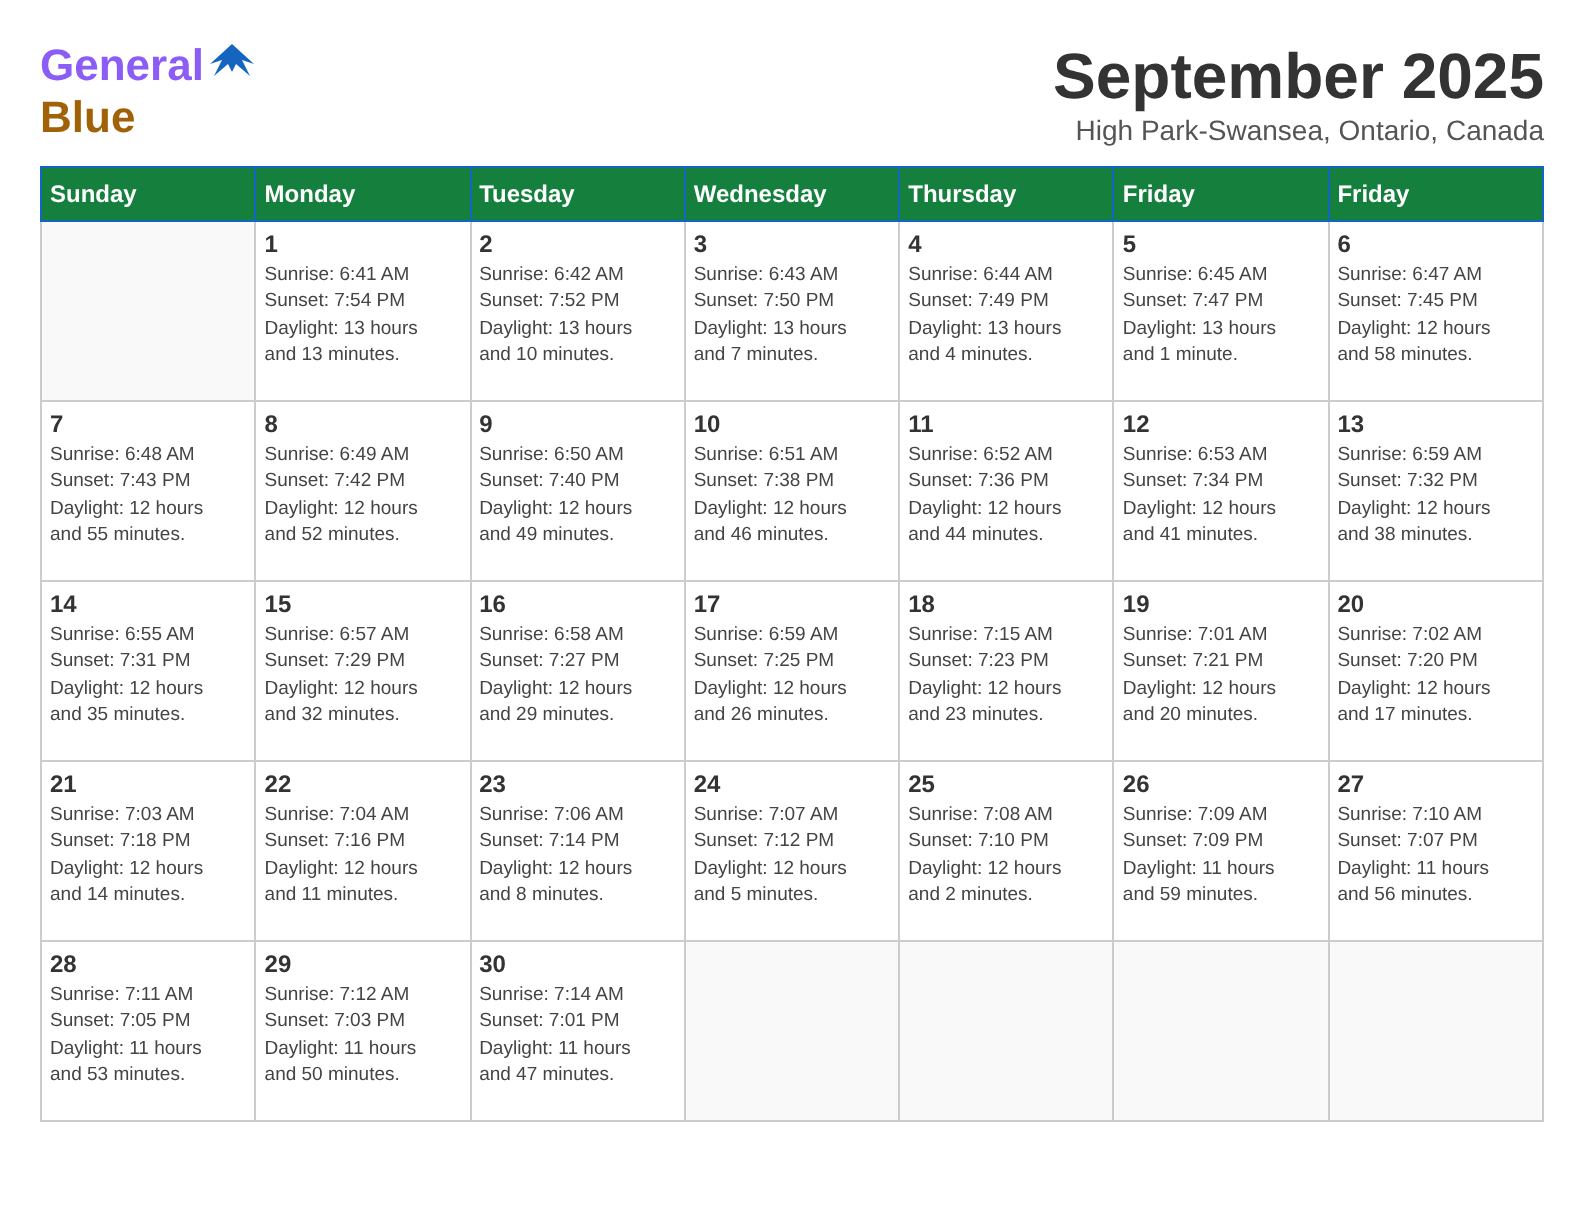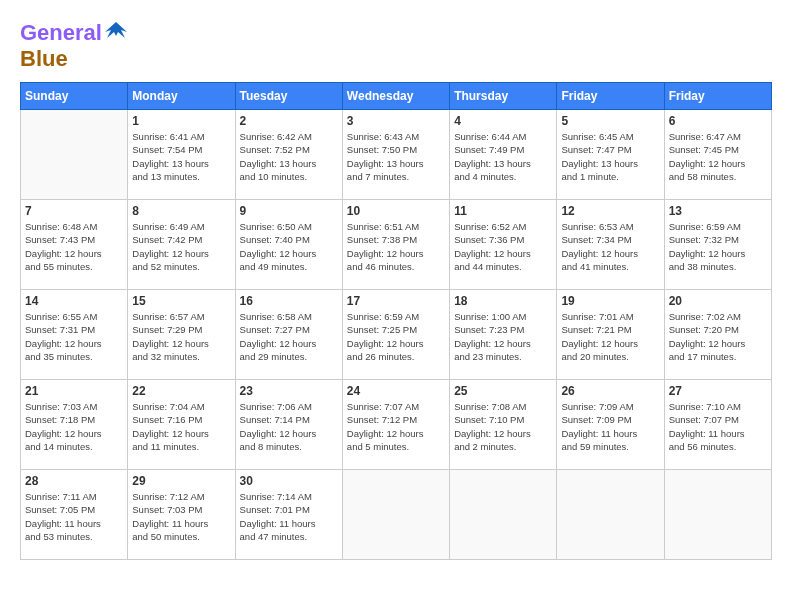--- a/index.html
+++ b/index.html
@@ -27,21 +27,21 @@
     .location {
       font-size: 14px;
       color: #555;
     }
     .calendar {
       width: 100%;
       border-collapse: collapse;
       border: 1px solid #ccc;
     }
     .calendar th {
-      background: #3b82f6;
+      background: #15803d;
       color: #fff;
       font-size: 12px;
       font-weight: bold;
       padding: 6px 4px;
       text-align: left;
       border: 1px solid #1565c0;
     }
     .calendar td {
       border: 1px solid #ccc;
       vertical-align: top;
@@ -82,20 +82,24 @@
         <span style="font-size:22px;font-weight:bold;color:#8b5cf6;">General</span>
         <svg width="22" height="22" viewBox="0 0 22 22" style="margin-left:1px;margin-top:-4px;">
           <polygon points="11,2 22,12 16,10 20,18 13,12 11,16 9,12 2,18 6,10 0,12" fill="#1565c0"></polygon>
         </svg>
       </div>
       <div style="display:flex;align-items:center;">
         <span style="font-size:22px;font-weight:bold;color:#a16207;">Blue</span>
       </div>
     </div>
   </div>
+  <div class="title-area">
+    <div class="month-title">September 2025</div>
+    <div class="location">High Park-Swansea, Ontario, Canada</div>
+  </div>
 </div>
 
 <table class="calendar">
   <thead>
     <tr>
     <th>Sunday</th>
         <th>Monday</th>
         <th>Tuesday</th>
         <th>Wednesday</th>
         <th>Thursday</th>
@@ -224,21 +228,21 @@
         </td>
         <td>
           <span class="day-num">17</span>
           <div class="cell-info" style="white-space: pre-line;">Sunrise: 6:59 AM
 Sunset: 7:25 PM
 Daylight: 12 hours
 and 26 minutes.</div>
         </td>
         <td>
           <span class="day-num">18</span>
-          <div class="cell-info" style="white-space: pre-line;">Sunrise: 1:00 AM
+          <div class="cell-info" style="white-space: pre-line;">Sunrise: 7:15 AM
 Sunset: 7:23 PM
 Daylight: 12 hours
 and 23 minutes.</div>
         </td>
         <td>
           <span class="day-num">19</span>
           <div class="cell-info" style="white-space: pre-line;">Sunrise: 7:01 AM
 Sunset: 7:21 PM
 Daylight: 12 hours
 and 20 minutes.</div>

